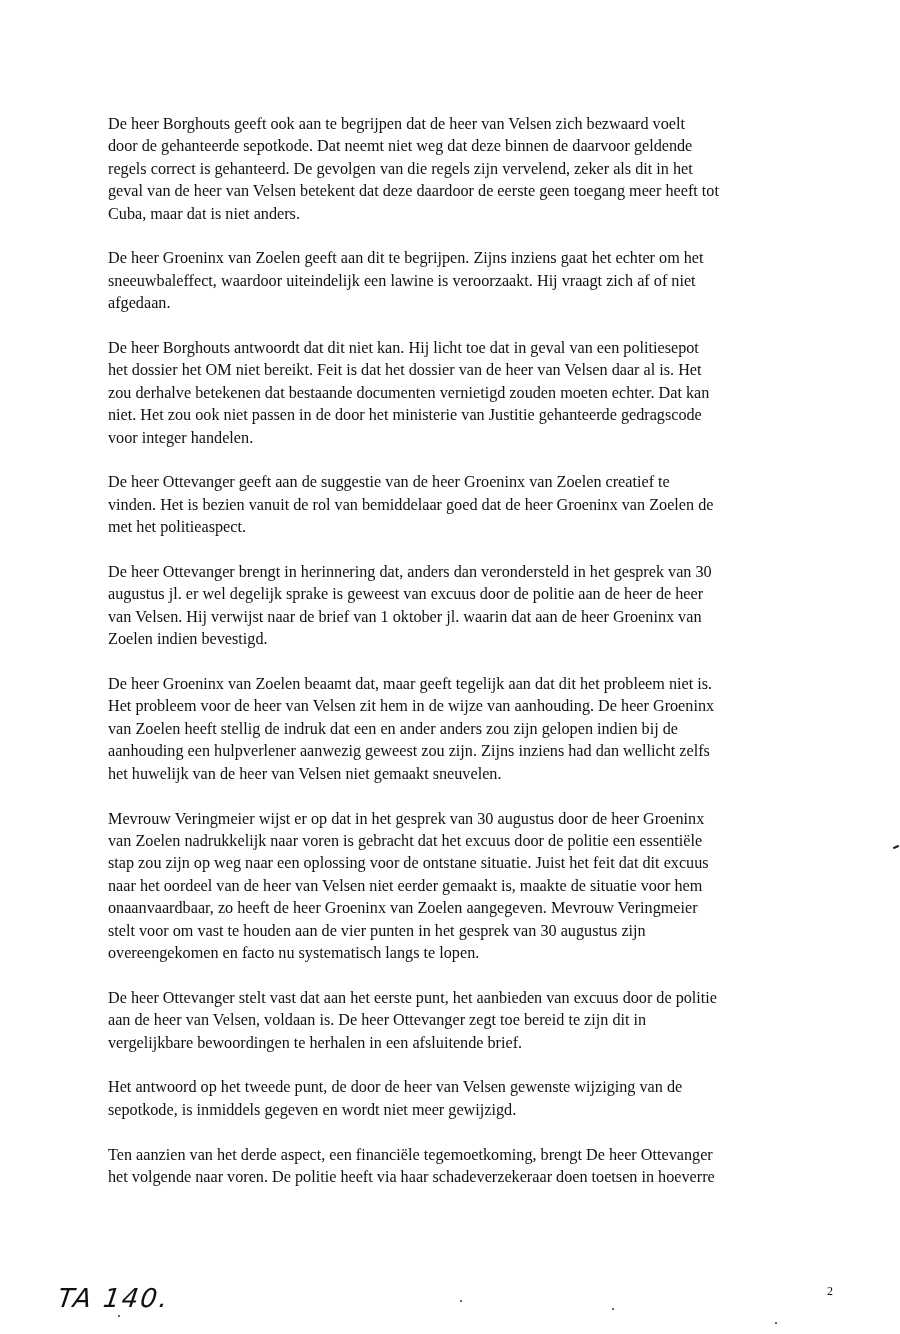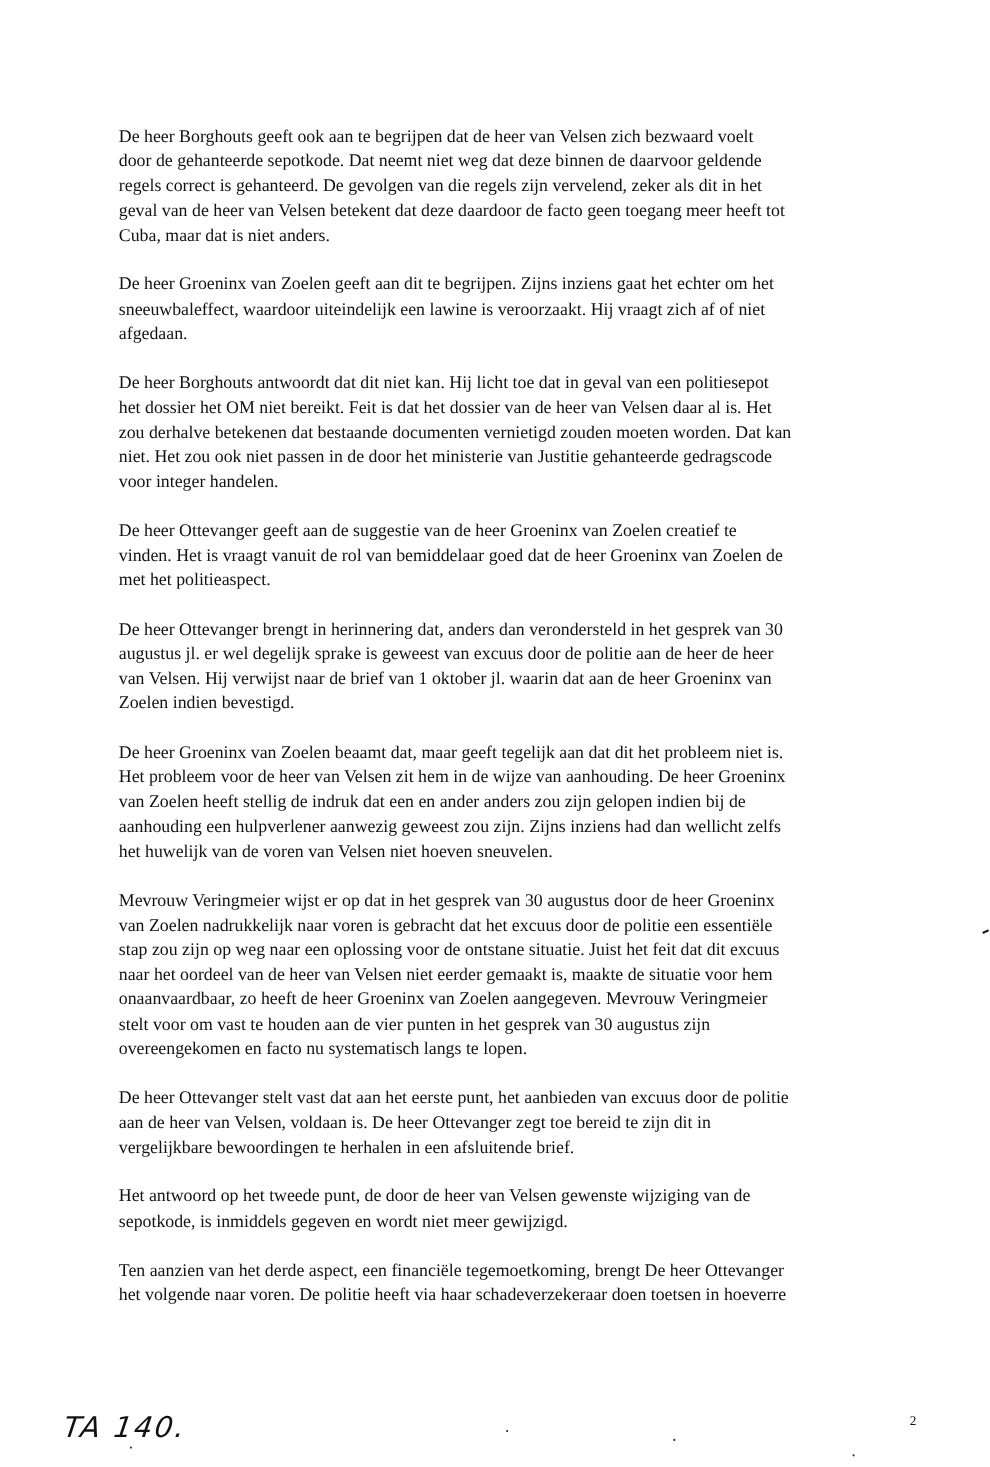--- a/index.html
+++ b/index.html
@@ -29,52 +29,52 @@
 </style>
 </head>
 <body>
 
 <div class="page">
   <div class="body-text" id="body-text">
       <p class="para">
         <span class="line">De heer Borghouts geeft ook aan te begrijpen dat de heer van Velsen zich bezwaard voelt</span>
         <span class="line">door de gehanteerde  sepotkode. Dat neemt niet weg dat deze binnen de daarvoor geldende</span>
         <span class="line">regels correct is gehanteerd. De gevolgen van die regels zijn vervelend, zeker als dit in het</span>
-        <span class="line">geval van de heer van Velsen betekent dat deze daardoor de facto geen toegang meer heeft tot</span>
+        <span class="line">geval van de heer van Velsen betekent dat deze daardoor de eerste geen toegang meer heeft tot</span>
         <span class="line">Cuba, maar dat is niet anders.</span>
       </p>
       <p class="para">
         <span class="line">De heer Groeninx van Zoelen geeft aan dit te begrijpen. Zijns inziens gaat het echter om het</span>
         <span class="line">sneeuwbaleffect, waardoor uiteindelijk een lawine is veroorzaakt. Hij vraagt zich af of niet</span>
         <span class="line">afgedaan.</span>
       </p>
       <p class="para">
         <span class="line">De heer Borghouts antwoordt dat dit niet kan. Hij licht toe dat in geval van een politiesepot</span>
         <span class="line">het dossier het OM niet bereikt.  Feit is dat het dossier van de heer van Velsen daar al is. Het</span>
-        <span class="line">zou derhalve betekenen dat bestaande documenten vernietigd zouden moeten worden. Dat kan</span>
+        <span class="line">zou derhalve betekenen dat bestaande documenten vernietigd zouden moeten echter. Dat kan</span>
         <span class="line">niet. Het zou ook niet passen in de door het ministerie van Justitie gehanteerde gedragscode</span>
         <span class="line">voor integer handelen.</span>
       </p>
       <p class="para">
         <span class="line">De heer Ottevanger geeft aan de suggestie van de heer Groeninx van Zoelen creatief te</span>
-        <span class="line">vinden. Het is vraagt vanuit de rol van bemiddelaar goed dat de heer Groeninx van Zoelen de</span>
+        <span class="line">vinden. Het is bezien vanuit de rol van bemiddelaar goed dat de heer Groeninx van Zoelen de</span>
         <span class="line">met het politieaspect.</span>
       </p>
       <p class="para">
         <span class="line">De heer Ottevanger brengt in herinnering dat, anders dan verondersteld in het gesprek van 30</span>
         <span class="line">augustus jl. er wel degelijk sprake is geweest van excuus door de politie aan de heer de heer</span>
         <span class="line">van Velsen.  Hij verwijst naar de brief van 1 oktober jl. waarin dat aan de heer Groeninx van</span>
         <span class="line">Zoelen indien bevestigd.</span>
       </p>
       <p class="para">
         <span class="line">De heer Groeninx van Zoelen beaamt dat, maar geeft tegelijk aan dat dit het probleem niet is.</span>
         <span class="line">Het probleem voor de heer van Velsen zit hem in de wijze van aanhouding. De heer Groeninx</span>
         <span class="line">van Zoelen heeft stellig de indruk dat een en ander anders zou zijn gelopen indien bij de</span>
         <span class="line">aanhouding een hulpverlener aanwezig geweest zou zijn. Zijns inziens had dan wellicht zelfs</span>
-        <span class="line">het huwelijk van de voren van Velsen niet hoeven sneuvelen.</span>
+        <span class="line">het huwelijk van de heer van Velsen niet gemaakt sneuvelen.</span>
       </p>
       <p class="para">
         <span class="line">Mevrouw Veringmeier wijst er op dat in het gesprek van 30 augustus door de heer Groeninx</span>
         <span class="line">van Zoelen nadrukkelijk naar voren is gebracht dat het excuus door de politie een essentiële</span>
         <span class="line">stap zou zijn op weg naar  een oplossing voor de ontstane situatie. Juist het feit dat dit excuus</span>
         <span class="line">naar het oordeel van de heer van Velsen niet eerder gemaakt is, maakte de situatie voor hem</span>
         <span class="line">onaanvaardbaar, zo heeft de heer Groeninx van Zoelen aangegeven. Mevrouw Veringmeier</span>
         <span class="line">stelt voor om vast te houden aan de vier punten in het gesprek van 30 augustus zijn</span>
         <span class="line">overeengekomen en facto nu systematisch langs te lopen.</span>
       </p>

